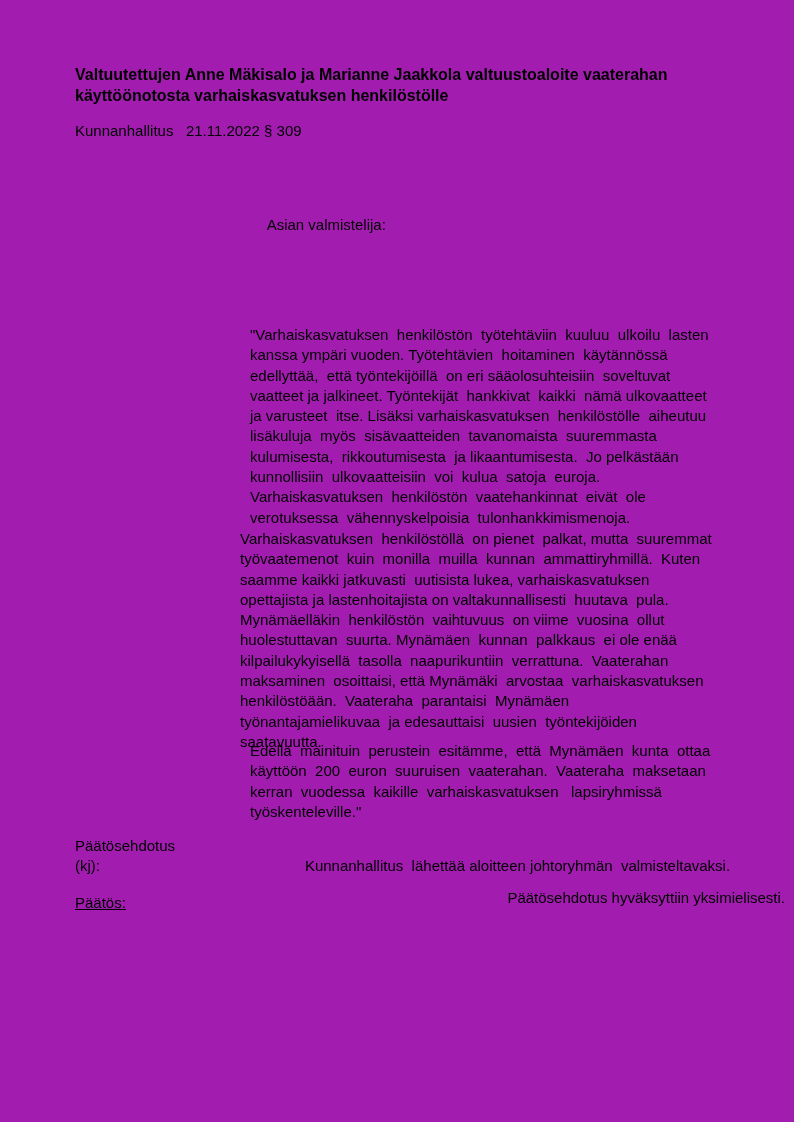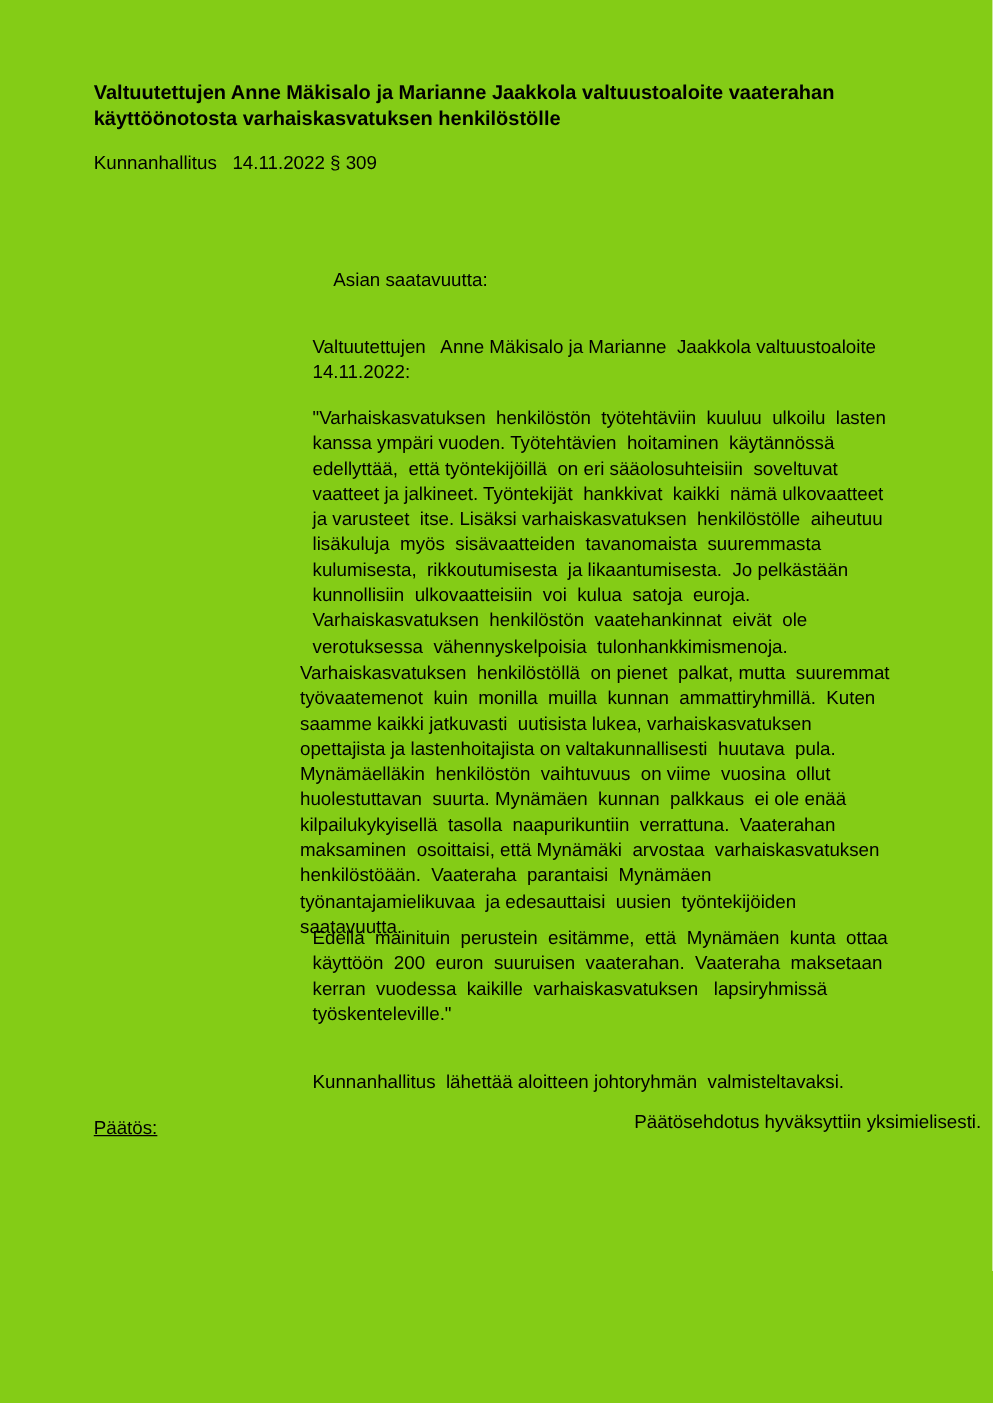--- a/index.html
+++ b/index.html
@@ -4,21 +4,21 @@
 <style>
   html, body {
     margin: 0;
     padding: 0;
     background: #ffffff;
   }
   .page {
     position: relative;
     width: 794px;
     height: 1122px;
-    background: #84cc16;
+    background: #a21caf;
     font-family: "Liberation Sans", sans-serif;
     font-size: 15px;
     line-height: 20.3px;
     color: #000000;
     overflow: hidden;
   }
   .blk {
     position: absolute;
     white-space: pre-wrap;
   }
@@ -42,40 +42,38 @@
   }
   .initiative-heading {
     left: 250px;
     top: 268px;
     width: 530px;
   }
   .para-1 { left: 250px; top: 325px; width: 535px; }
   .para-2 { left: 240px; top: 529px; width: 535px; }
   .para-3 { left: 250px; top: 741px; width: 535px; }
   .dp-label { left: 75px; top: 836px; width: 170px; }
-  .dp-text  { left: 250px; top: 856px; width: 535px; }
+  .dp-text  { left: 250px; top: 856px; width: 535px; text-align: center; }
   .d-label  { left: 75px; top: 893px; width: 170px; text-decoration: underline; }
   .d-text   { left: 250px; top: 888px; width: 535px; text-align: right; }
 </style>
 </head>
 <body>
 
 <div class="page">
 
   <div class="blk doc-title">Valtuutettujen Anne Mäkisalo ja Marianne Jaakkola valtuustoaloite vaaterahan
 käyttöönotosta varhaiskasvatuksen henkilöstölle</div>
 
-  <div class="blk committee-line">Kunnanhallitus   14.11.2022 § 309</div>
+  <div class="blk committee-line">Kunnanhallitus   21.11.2022 § 309</div>
 
   <div class="blk preparer">
-    <span>Asian saatavuutta:</span><br>
+    <span>Asian valmistelija:</span><br>
   </div>
 
-  <div class="blk initiative-heading">Valtuutettujen   Anne Mäkisalo ja Marianne  Jaakkola valtuustoaloite
-14.11.2022:</div>
 
   <div class="blk para-1">"Varhaiskasvatuksen  henkilöstön  työtehtäviin  kuuluu  ulkoilu  lasten
 kanssa ympäri vuoden. Työtehtävien  hoitaminen  käytännössä
 edellyttää,  että työntekijöillä  on eri sääolosuhteisiin  soveltuvat
 vaatteet ja jalkineet. Työntekijät  hankkivat  kaikki  nämä ulkovaatteet
 ja varusteet  itse. Lisäksi varhaiskasvatuksen  henkilöstölle  aiheutuu
 lisäkuluja  myös  sisävaatteiden  tavanomaista  suuremmasta
 kulumisesta,  rikkoutumisesta  ja likaantumisesta.  Jo pelkästään
 kunnollisiin  ulkovaatteisiin  voi  kulua  satoja  euroja.
 Varhaiskasvatuksen  henkilöstön  vaatehankinnat  eivät  ole
@@ -91,20 +89,22 @@
 maksaminen  osoittaisi, että Mynämäki  arvostaa  varhaiskasvatuksen
 henkilöstöään.  Vaateraha  parantaisi  Mynämäen
 työnantajamielikuvaa  ja edesauttaisi  uusien  työntekijöiden
 saatavuutta.</div>
 
   <div class="blk para-3">Edellä  mainituin  perustein  esitämme,  että  Mynämäen  kunta  ottaa
 käyttöön  200  euron  suuruisen  vaaterahan.  Vaateraha  maksetaan
 kerran  vuodessa  kaikille  varhaiskasvatuksen   lapsiryhmissä
 työskenteleville."</div>
 
+  <div class="blk dp-label">Päätösehdotus
+(kj):</div>
 
   <div class="blk dp-text">Kunnanhallitus  lähettää aloitteen johtoryhmän  valmisteltavaksi.</div>
 
   <div class="blk d-label">Päätös:</div>
 
   <div class="blk d-text">Päätösehdotus hyväksyttiin yksimielisesti.</div>
 
 </div>
 
 </body></html>

